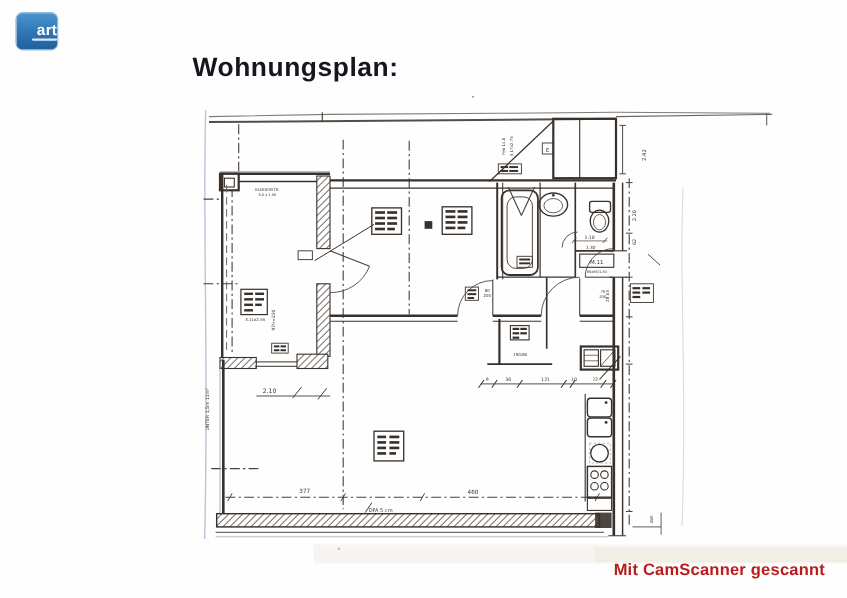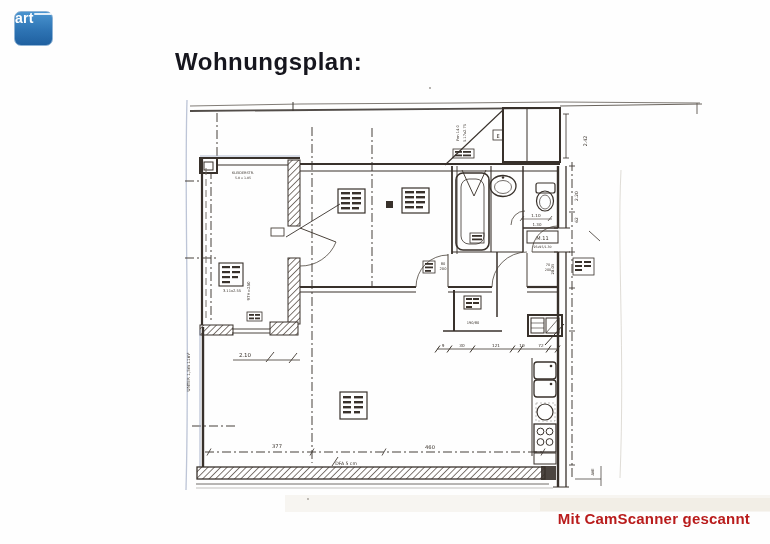--- a/index.html
+++ b/index.html
@@ -6,21 +6,21 @@
   body{
     width:770px;height:544px;position:relative;overflow:hidden;
     background:#fefefe;
     font-family:"Liberation Sans",sans-serif;
   }
   .logo{
     position:absolute;left:14px;top:11px;width:37px;height:33px;
     border-radius:7px;
     background:linear-gradient(180deg,#4a94cf 0%,#2e74b4 55%,#1f60a0 100%);
     border:1px solid #8fb4d6;
-    display:flex;flex-direction:row;align-items:flex-start;justify-content:center;
+    display:flex;flex-direction:column;align-items:flex-end;justify-content:center;
   }
   .logo-text{
     color:#ffffff;font-size:14px;font-weight:700;line-height:13px;letter-spacing:.2px;
   }
   .logo-sub{
     display:block;width:23px;height:2px;margin-top:1px;
     background:rgba(255,255,255,.85);border-radius:1px;
   }
   .title{
     position:absolute;left:175px;top:48px;margin:0;

